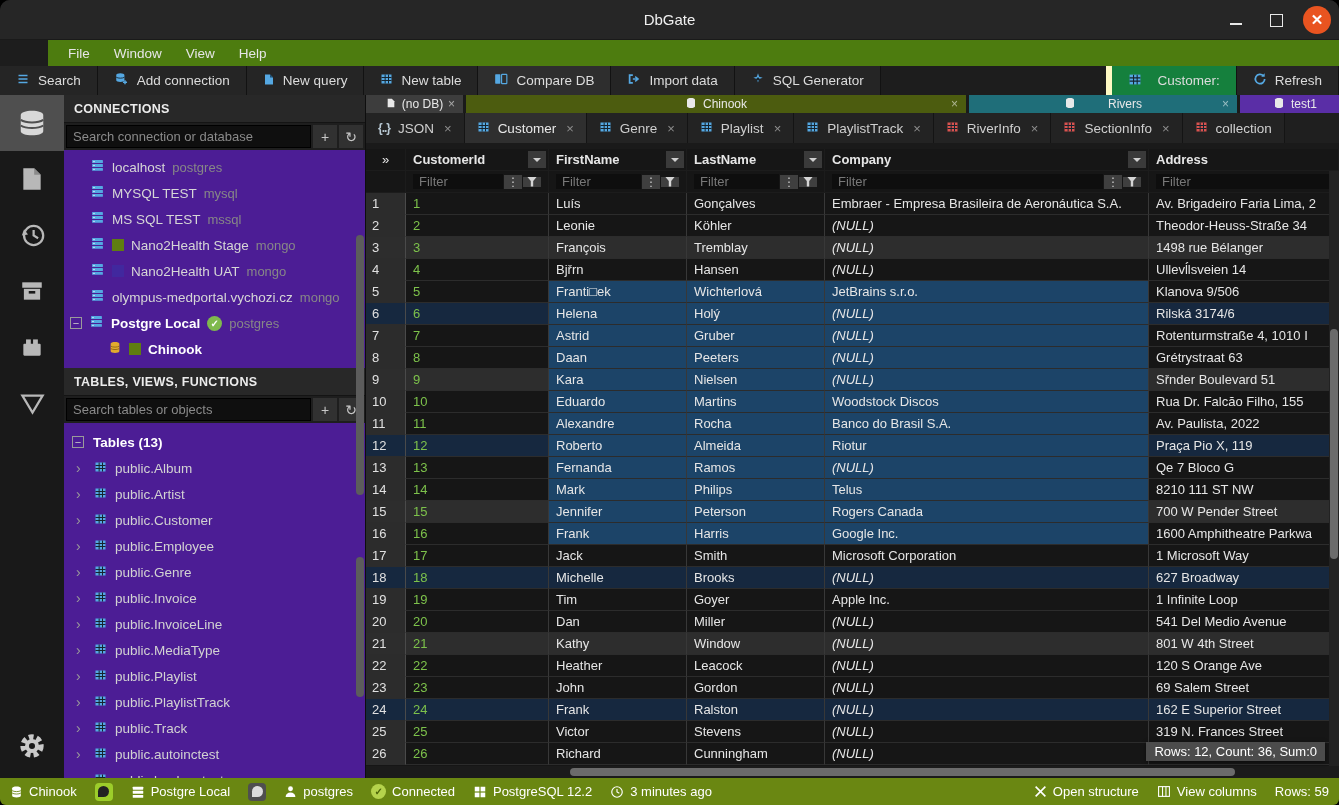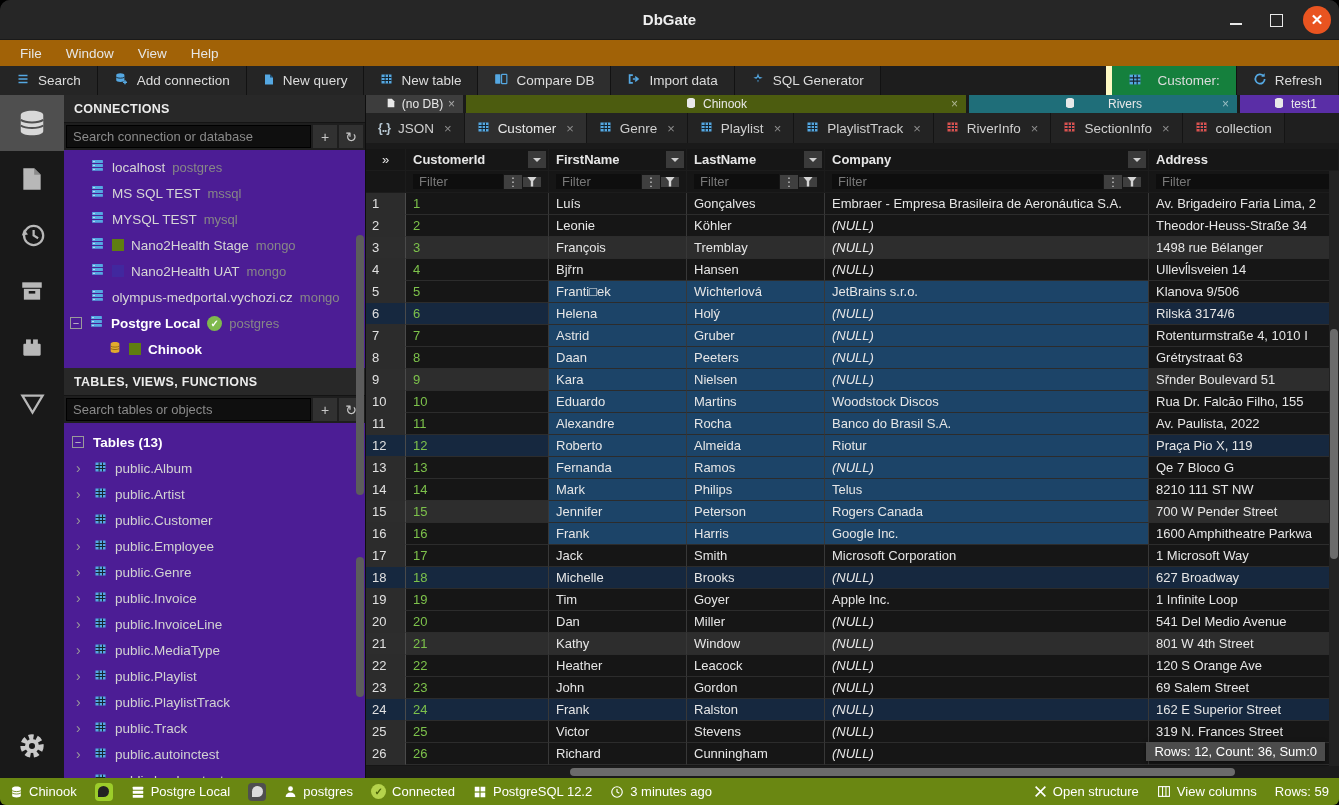--- a/index.html
+++ b/index.html
@@ -3,29 +3,29 @@
 <meta charset="utf-8">
 <style>
   * { margin:0; padding:0; box-sizing:border-box; }
   html,body { background:#000; font-family:"Liberation Sans", sans-serif; }
   .window { width:1339px; height:805px; display:flex; flex-direction:column;
     background:#1d1d1d; border-radius:10px 10px 6px 6px; overflow:hidden; position:relative; }
 
   
   .titlebar { height:40px; background:#262626; display:flex; align-items:center; justify-content:center;
     position:relative; border-bottom:1px solid #1a1a1a; flex:0 0 auto; }
-  .title { color:#f0f0f0; font-weight:bold; font-size:15px; }
+  .title { color:#f0f0f0; font-weight:normal; font-size:15px; }
   .win-controls { position:absolute; right:8px; top:0; height:40px; display:flex; align-items:center; gap:14px; }
   .wc { display:inline-flex; align-items:center; justify-content:center; width:26px; height:26px; color:#e8e8e8; font-size:14px; cursor:pointer; }
   .wc.min::before { content:""; width:12px; height:2px; background:#e8e8e8; margin-top:8px; }
   .wc.max::before { content:""; width:11px; height:11px; border:1.5px solid #e8e8e8; }
   .wc.close { background:#e95420; border-radius:50%; width:28px; height:28px; font-size:15px; font-weight:bold; color:#fff; }
 
   
-  .menubar { height:26px; background:#a16207; display:flex; align-items:center; padding-left:10px; gap:4px; flex:0 0 auto; }
+  .menubar { height:26px; background:#4d7c0f; display:flex; align-items:center; padding-left:10px; gap:4px; flex:0 0 auto;margin-left:48px; }
   .menu-item { color:#e6e6e6; font-size:13.5px; padding:2px 10px; cursor:pointer; }
 
   
   .toolbar { height:29px; background:#1d1d1d; display:flex; align-items:stretch; flex:0 0 auto; }
   .tb-left { display:flex; flex:1; }
   .tb-right { display:flex; }
   .tb-btn { display:flex; align-items:center; gap:8px; padding:0 16px; background:#252525;
     border-right:1px solid #121212; color:#dcdcdc; font-size:13.5px; cursor:pointer; white-space:nowrap; }
   .tb-btn svg { flex:0 0 auto; }
   .tb-btn.lighter { background:#2e2e2e;justify-content:flex-end; }
@@ -294,38 +294,38 @@
                   <rect x="2" y="2" width="20" height="5.5" rx="1"></rect>
                   <rect x="2" y="9.2" width="20" height="5.5" rx="1"></rect>
                   <rect x="2" y="16.4" width="20" height="5.5" rx="1"></rect>
                 </g>
                 <g fill="#cfe7f7">
                   <rect x="4" y="3.8" width="3" height="2"></rect>
                   <rect x="4" y="11" width="3" height="2"></rect>
                   <rect x="4" y="18.2" width="3" height="2"></rect>
                 </g>
               </svg></span>
-            <span class="conn-name">MS SQL TEST</span>
-            <span class="conn-engine">mssql</span>
+            <span class="conn-name">MYSQL TEST</span>
+            <span class="conn-engine">mysql</span>
           </div>
           <div class="conn-item">
             <span><svg width="15" height="13" viewBox="0 0 24 24">
                 <g fill="#55a8e2">
                   <rect x="2" y="2" width="20" height="5.5" rx="1"></rect>
                   <rect x="2" y="9.2" width="20" height="5.5" rx="1"></rect>
                   <rect x="2" y="16.4" width="20" height="5.5" rx="1"></rect>
                 </g>
                 <g fill="#cfe7f7">
                   <rect x="4" y="3.8" width="3" height="2"></rect>
                   <rect x="4" y="11" width="3" height="2"></rect>
                   <rect x="4" y="18.2" width="3" height="2"></rect>
                 </g>
               </svg></span>
-            <span class="conn-name">MYSQL TEST</span>
-            <span class="conn-engine">mysql</span>
+            <span class="conn-name">MS SQL TEST</span>
+            <span class="conn-engine">mssql</span>
           </div>
           <div class="conn-item">
             <span><svg width="15" height="13" viewBox="0 0 24 24">
                 <g fill="#55a8e2">
                   <rect x="2" y="2" width="20" height="5.5" rx="1"></rect>
                   <rect x="2" y="9.2" width="20" height="5.5" rx="1"></rect>
                   <rect x="2" y="16.4" width="20" height="5.5" rx="1"></rect>
                 </g>
                 <g fill="#cfe7f7">
                   <rect x="4" y="3.8" width="3" height="2"></rect>

